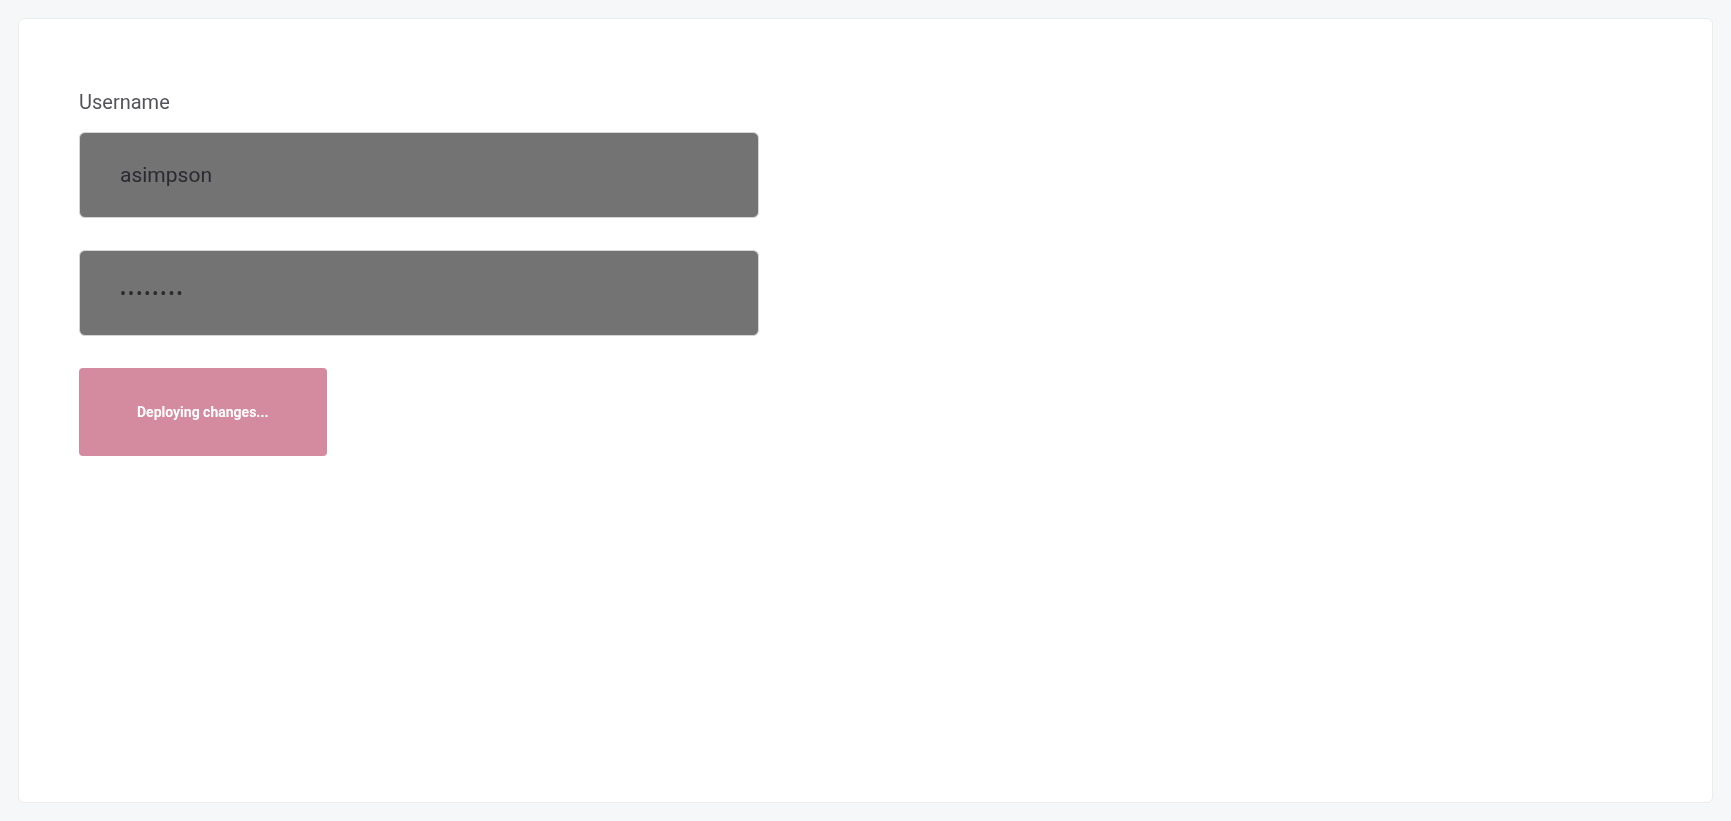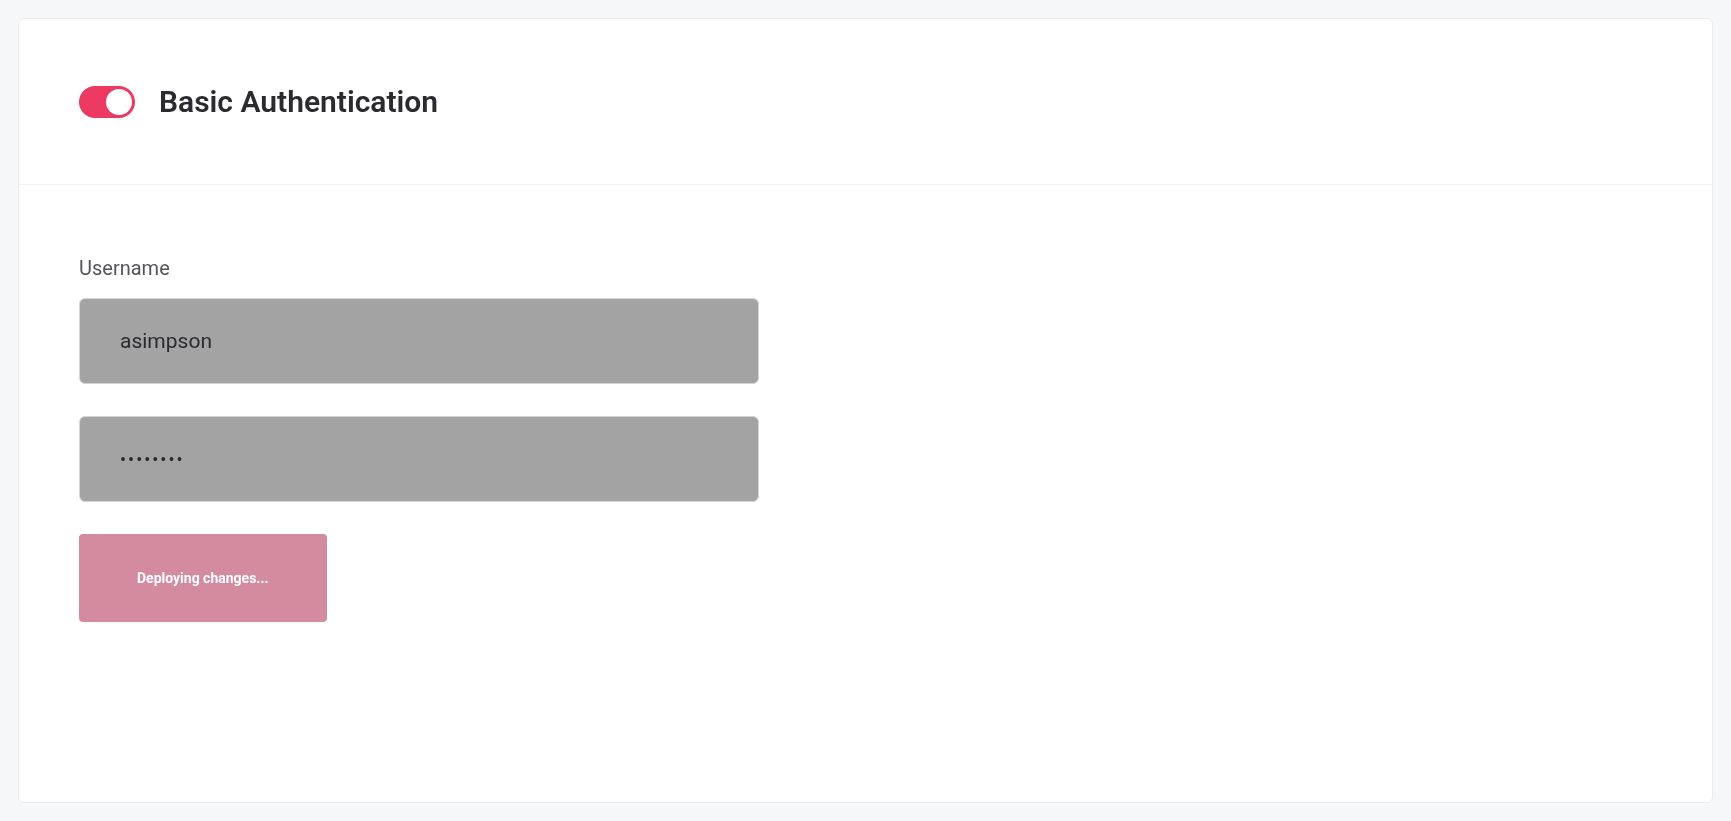--- a/index.html
+++ b/index.html
@@ -68,21 +68,21 @@
       margin-top: 11px;
     }
     .form-input {
       width: 680px;
       height: 86px;
       padding: 0 40px;
       font-size: 21px;
       color: #2b2a2f;
       border: 1px solid #d5d5d7;
       border-radius: 6px;
-      background-color: #a3a3a3;
+      background-color: #737373;
       font-family: inherit;
     }
     .form-input[type="password"] {
       letter-spacing: 2px;
       font-size: 18px;
     }
     .deploy-button {
       display: inline-flex;
       align-items: center;
       justify-content: center;
@@ -95,26 +95,20 @@
       font-size: 14px;
       font-weight: 700;
       cursor: pointer;
       font-family: inherit;
     }
   </style>
 </head>
 <body>
 
 <div class="card">
-  <div class="card-header">
-    <div class="toggle">
-      <div class="toggle-knob"></div>
-    </div>
-    <h2 class="card-title">Basic Authentication</h2>
-  </div>
   <div class="card-body">
     <div class="form-group">
       <label class="form-label">Username</label>
       <input type="text" class="form-input" value="asimpson" style="">
     </div>
     <div class="form-group">
       <input type="password" class="form-input" value="••••••••" style="">
     </div>
     <button class="deploy-button">Deploying changes...</button>
   </div>

